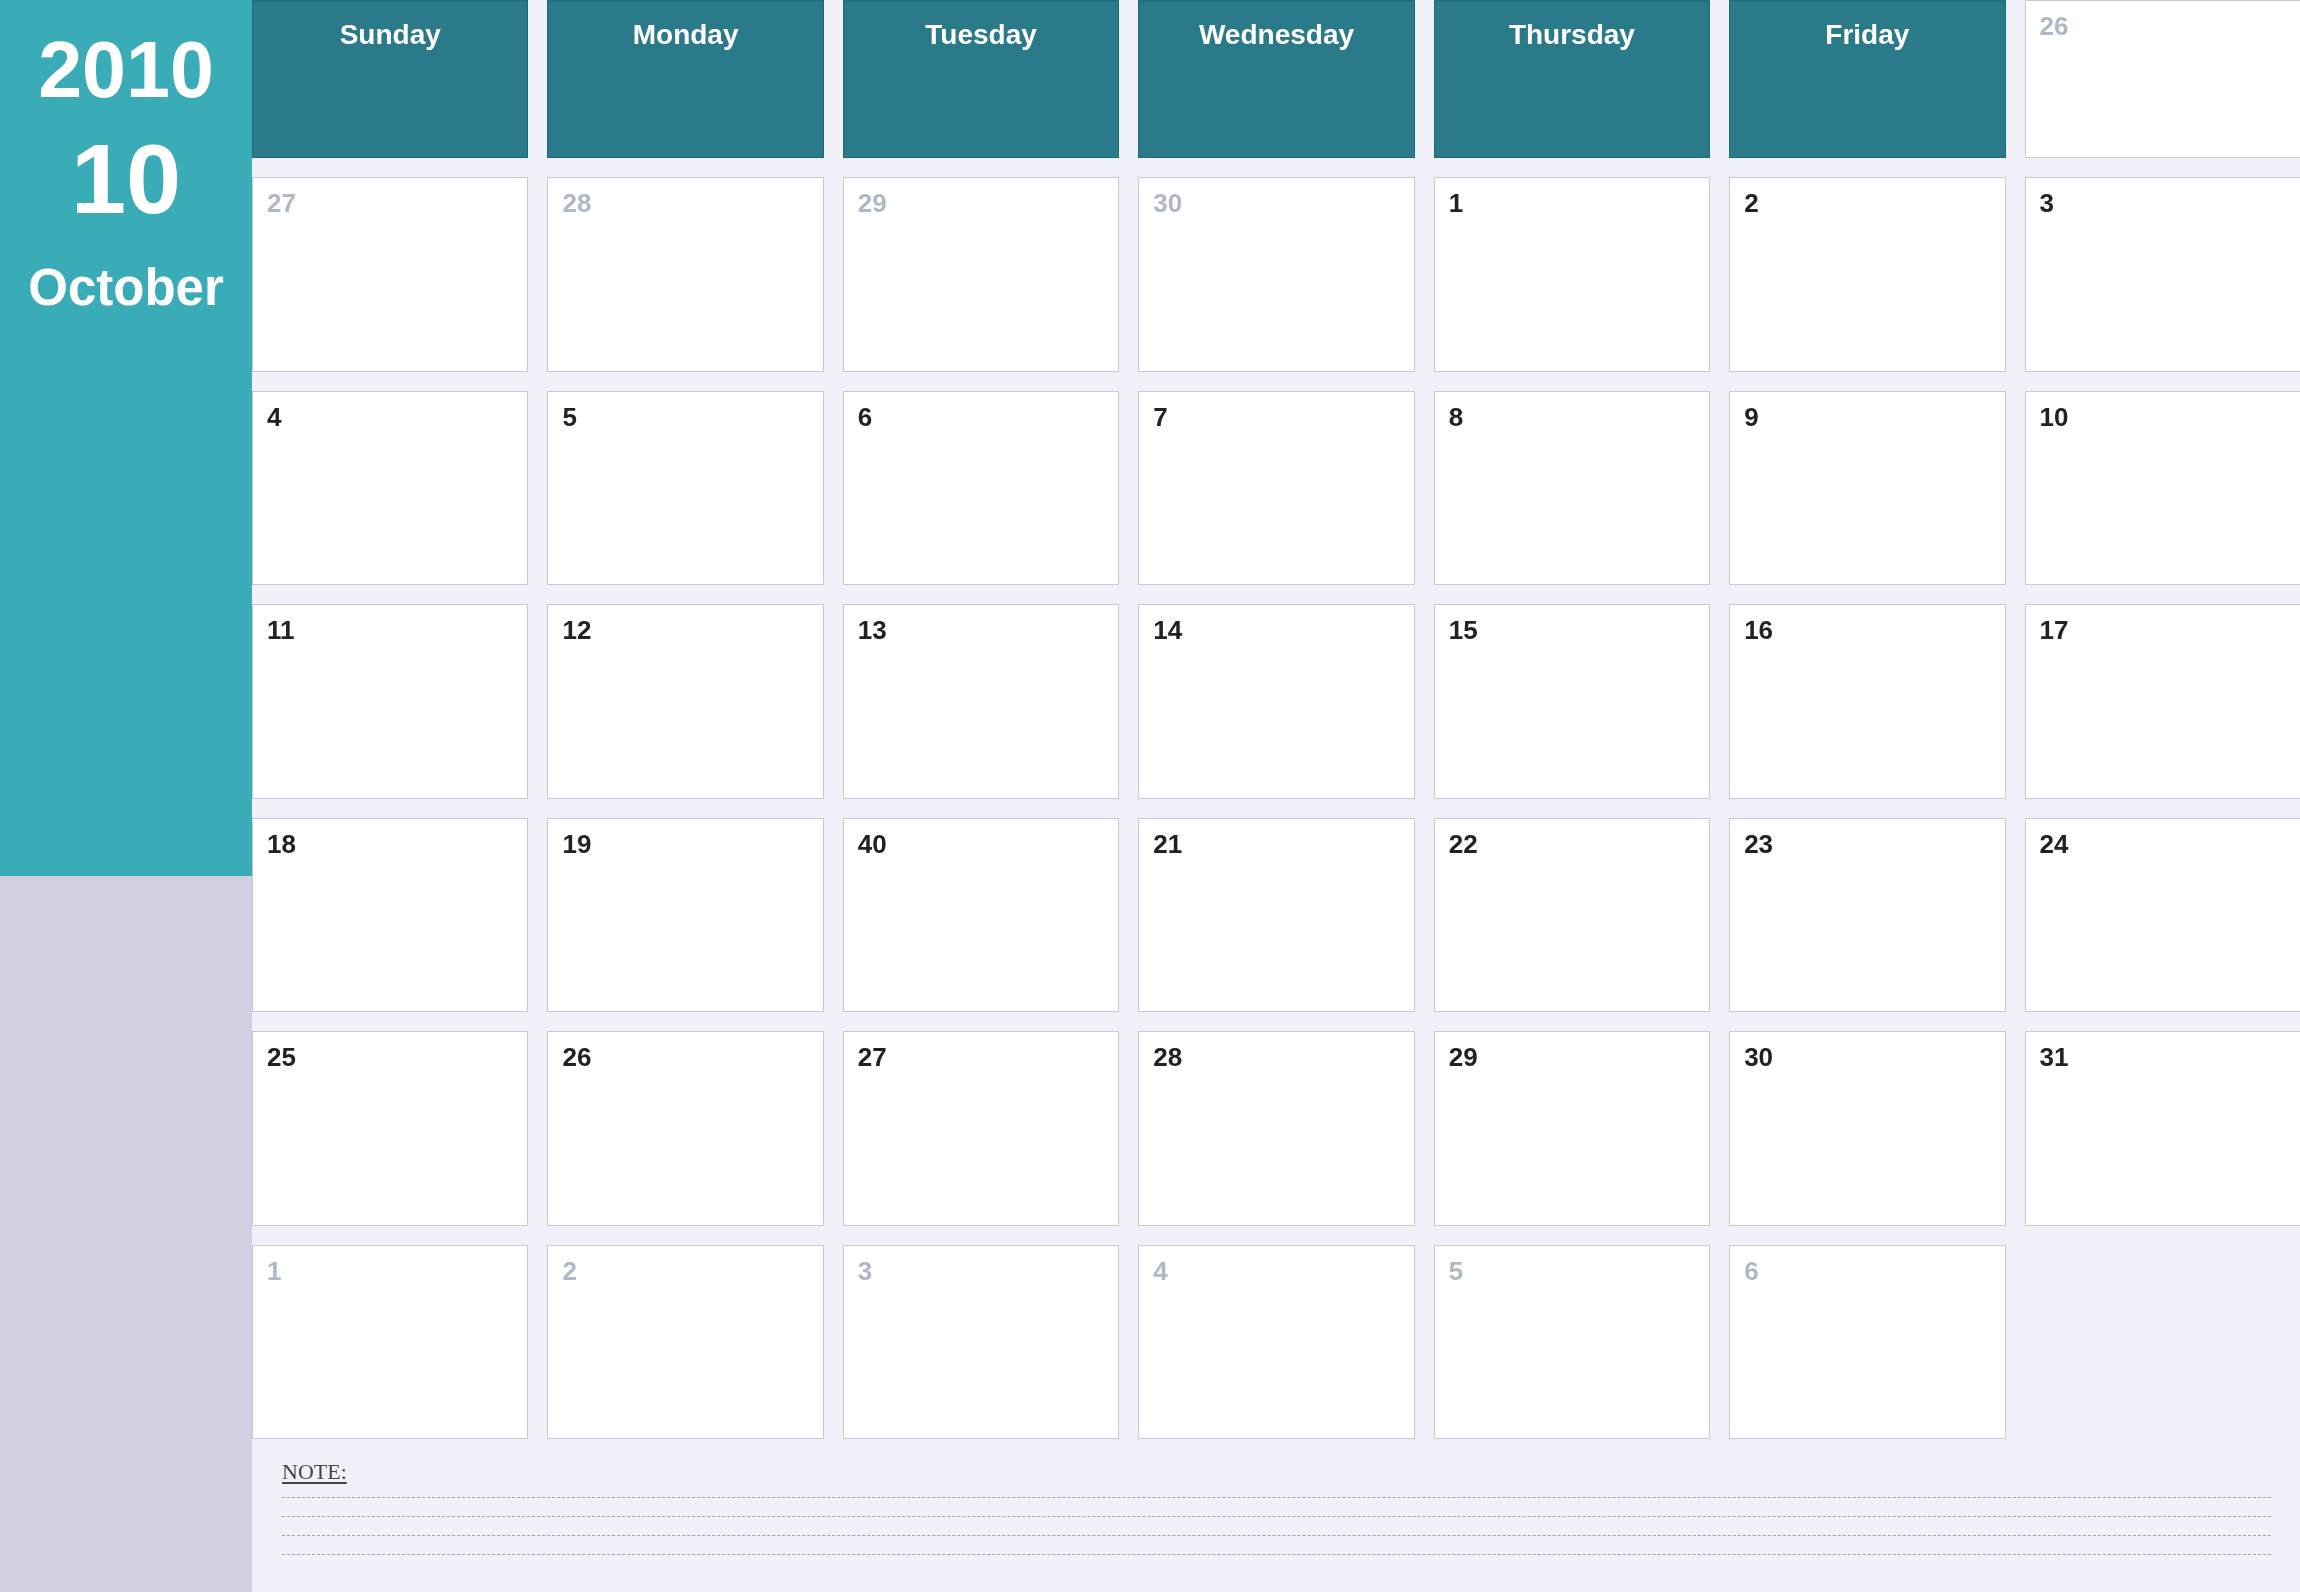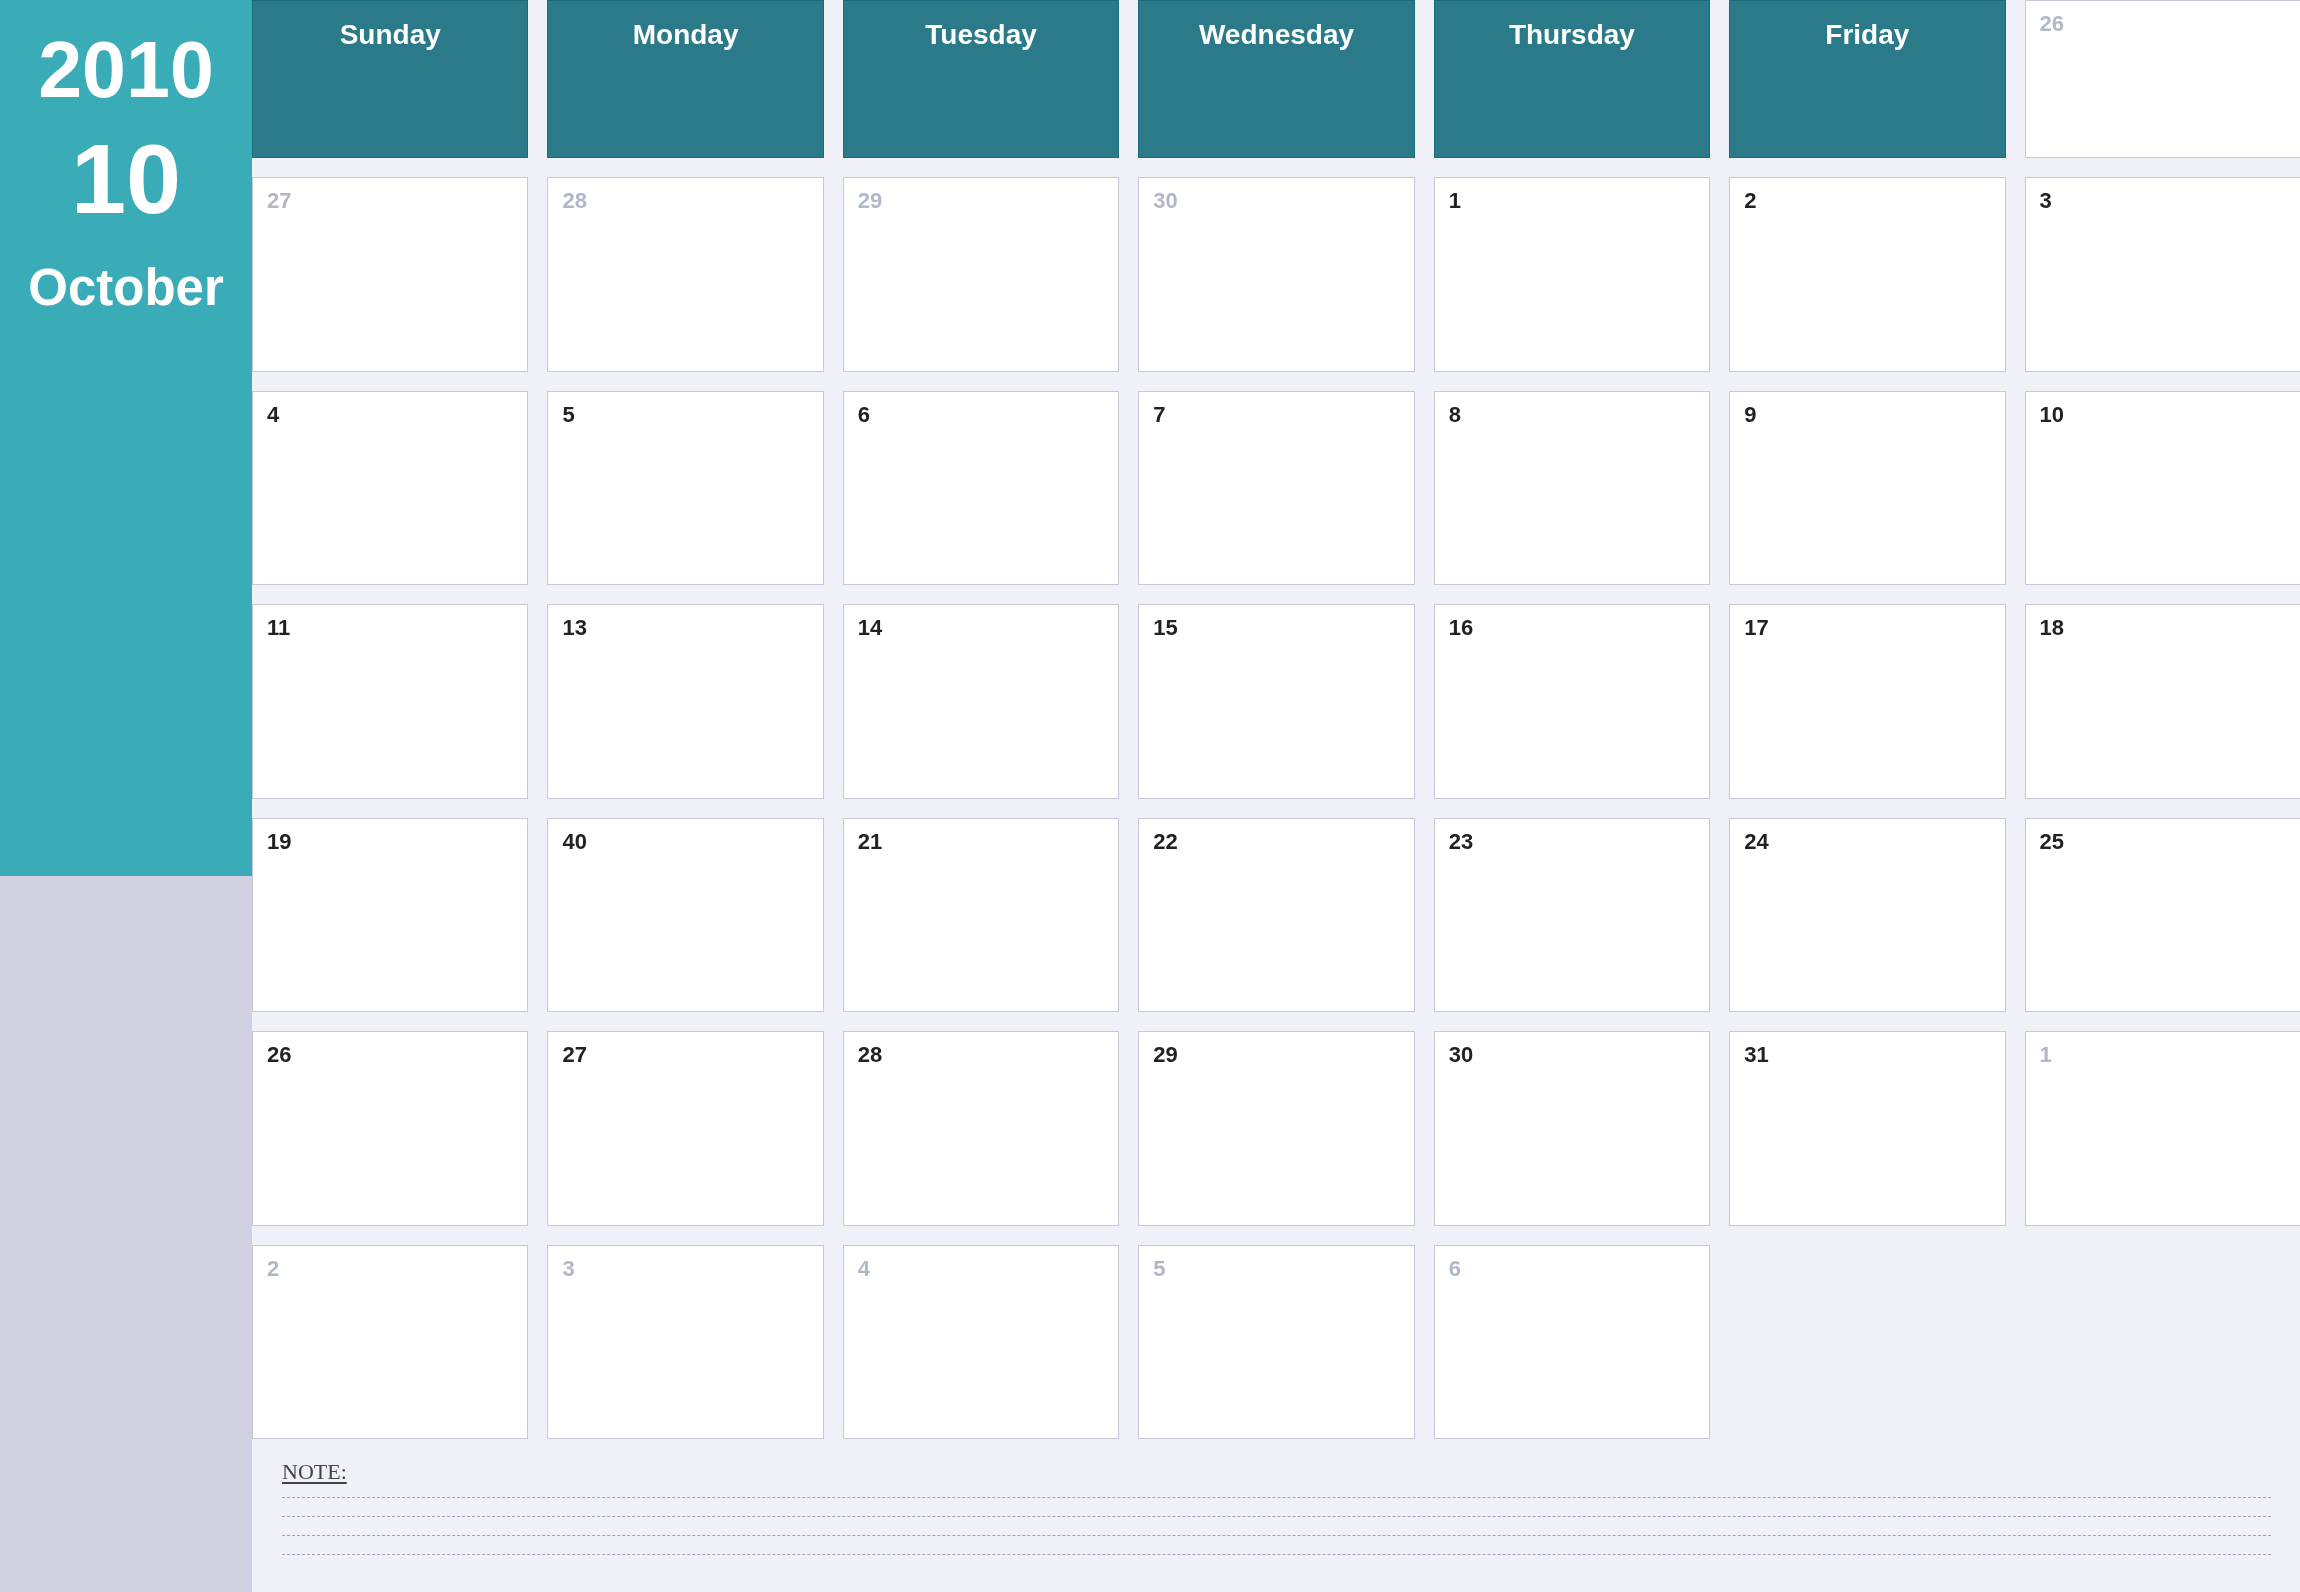--- a/index.html
+++ b/index.html
@@ -81,21 +81,21 @@
       min-height: 158px;
       vertical-align: top;
       position: relative;
     }
 
     .day-cell.other-month .day-num {
       color: #b0b8c8;
     }
 
     .day-num {
-      font-size: 22px;
+      font-size: 26px;
       font-weight: bold;
       color: #222;
       display: block;
     }
 
     .notes-section {
       padding: 20px 30px 20px 30px;
       background: #f0f0f8;
       font-family: Liberation Serif, serif;
     }
@@ -175,20 +175,23 @@
         <div class="day-cell">
           <span class="day-num">9</span>
         </div>
         <div class="day-cell">
           <span class="day-num">10</span>
         </div>
         <div class="day-cell">
           <span class="day-num">11</span>
         </div>
         <div class="day-cell">
+          <span class="day-num">12</span>
+        </div>
+        <div class="day-cell">
           <span class="day-num">13</span>
         </div>
         <div class="day-cell">
           <span class="day-num">14</span>
         </div>
         <div class="day-cell">
           <span class="day-num">15</span>
         </div>
         <div class="day-cell">
           <span class="day-num">16</span>

